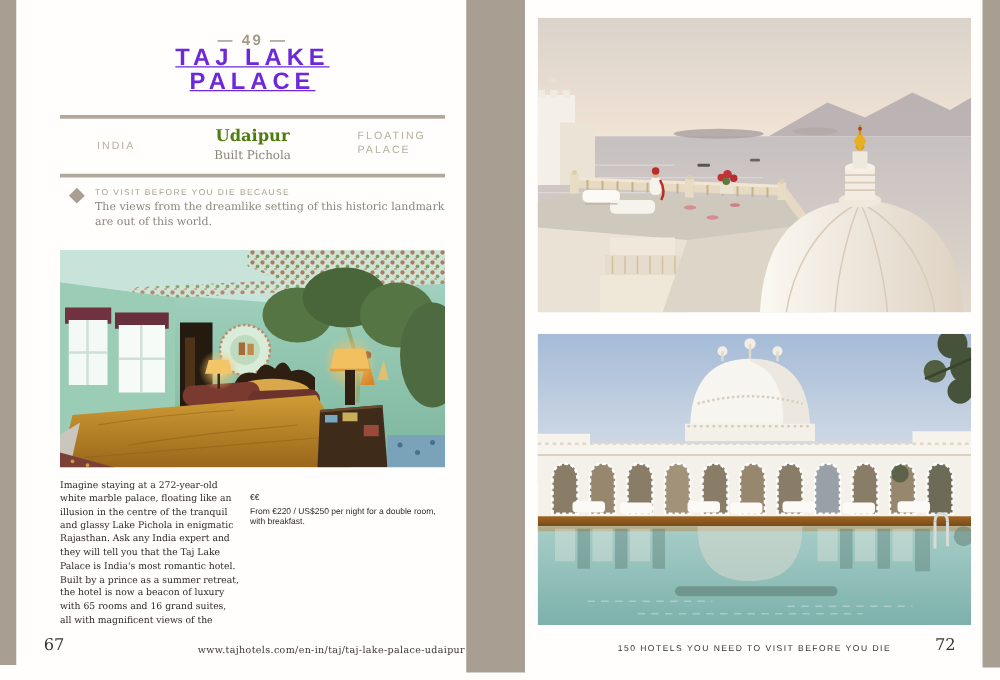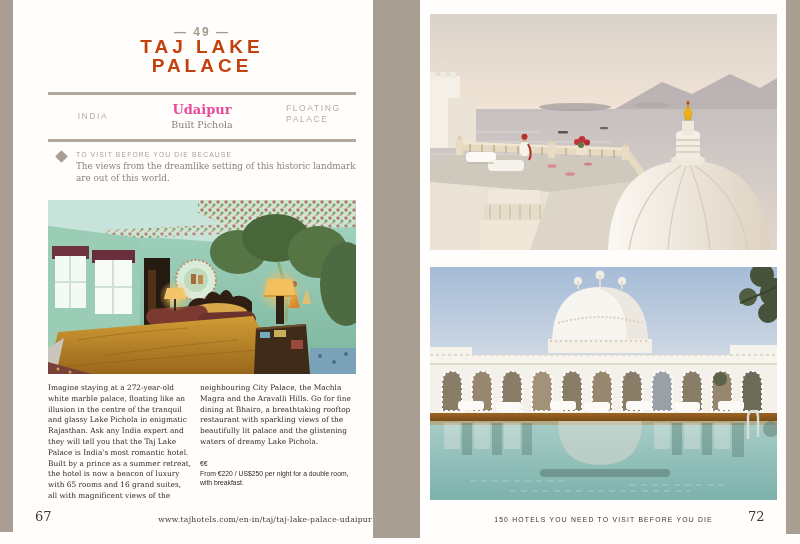--- a/index.html
+++ b/index.html
@@ -10,28 +10,28 @@
   .bar-left   { left:0;    width:13px; height:532px; }
   .bar-center { left:373px; width:47px; height:538px; }
   .bar-right  { left:786px; width:14px; height:534px; }
 
   
   .entry-number { position:absolute; left:48px; top:25px; width:308px; text-align:center;
     font-family:"Liberation Sans",sans-serif; font-weight:bold; font-size:12px;
     letter-spacing:2px; color:#a39a8b; }
   .entry-title { position:absolute; left:108px; top:38px; width:188px; text-align:center;
     font-family:"Liberation Sans",sans-serif; font-weight:bold; font-size:19px;
-    line-height:18.5px; letter-spacing:4px; color:#c2410c; }
+    line-height:18.5px; letter-spacing:4px; color:#6d28d9;text-decoration:underline; }
   .rule { position:absolute; left:48px; width:308px; height:3px; background:#b2a99c; }
   .rule-top { top:92px; } .rule-bottom { top:139px; }
   .country-label { position:absolute; left:48px; top:111px; width:90px;
     font-family:"Liberation Sans",sans-serif; font-size:8.5px; letter-spacing:1.6px;
     color:#b6ad9f;text-align:center; }
   .city { position:absolute; left:122px; top:102px; width:160px; text-align:center;
-    font-weight:bold; font-size:13px; color:#ec4899; }
+    font-weight:bold; font-size:13px; color:#4d7c0f; }
   .locale { position:absolute; left:122px; top:119px; width:160px; text-align:center;
     font-size:9.5px; color:#8a8478; }
   .category-label { position:absolute; left:286px; top:103px; width:70px; text-align:left;
     font-family:"Liberation Sans",sans-serif; font-size:8.5px; letter-spacing:1.6px;
     line-height:11px; color:#b6ad9f; }
   .diamond { position:absolute; left:57px; top:152px; width:9px; height:9px;
     background:#a89f92; transform:rotate(45deg); }
   .eyebrow { position:absolute; left:76px; top:151px; width:280px;
     font-family:"Liberation Sans",sans-serif; font-size:6.8px; letter-spacing:1.1px;
     color:#a89f92; }
@@ -159,21 +159,20 @@
         <circle cx="298" cy="154" r="2" fill="#46708c"></circle>
         <polygon points="0,148 16,138 8,174 0,174" fill="#cac6be"></polygon>
         <polygon points="0,162 44,174 0,174" fill="#7a4038"></polygon>
         <circle cx="10" cy="169" r="1.5" fill="#c8a040"></circle>
           <circle cx="22" cy="172" r="1.5" fill="#c8a040"></circle>
       </svg>
     </figure>
 
     <div class="body-col body-col-1">Imagine staying at a 272-year-old white marble palace, floating like an illusion in the centre of the tranquil and glassy Lake Pichola in enigmatic Rajasthan. Ask any India expert and they will tell you that the Taj Lake Palace is India's most romantic hotel. Built by a prince as a summer retreat, the hotel is now a beacon of luxury with 65 rooms and 16 grand suites, all with magnificent views of the</div>
     <div class="body-col body-col-2">
-      <span>neighbouring City Palace, the Machla Magra and the Aravalli Hills. Go for fine dining at Bhairo, a breathtaking rooftop restaurant with sparkling views of the beautifully lit palace and the glistening waters of dreamy Lake Pichola.</span>
       <div class="price-block">
         <span class="price-symbol">€€</span>
         <span>From €220 / US$250 per night for a double room, with breakfast.</span>
       </div>
     </div>
 
     <div class="pagenum pagenum-left">67</div>
     <div class="site-url">www.tajhotels.com/en-in/taj/taj-lake-palace-udaipur</div>
   </div>
 

